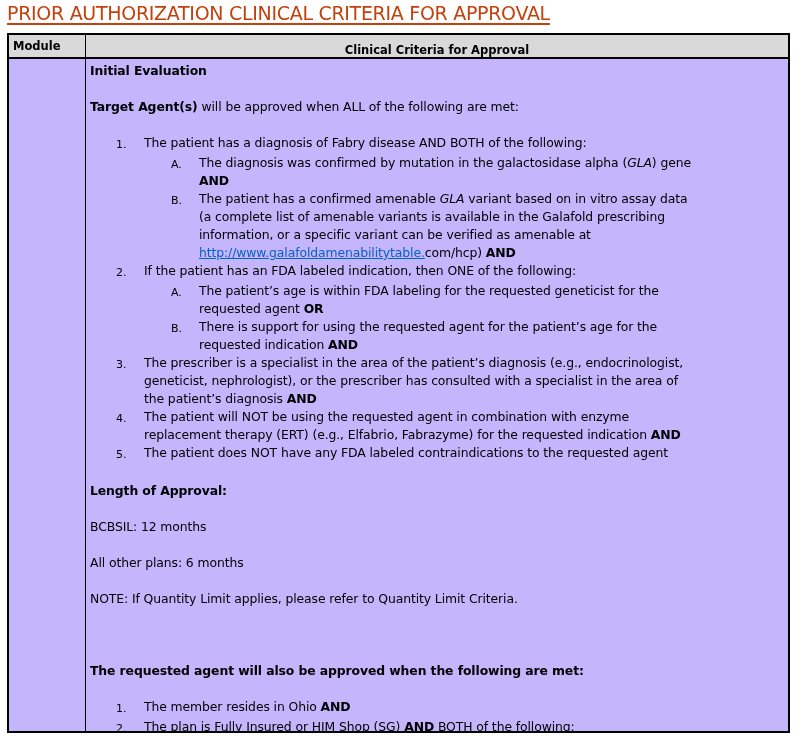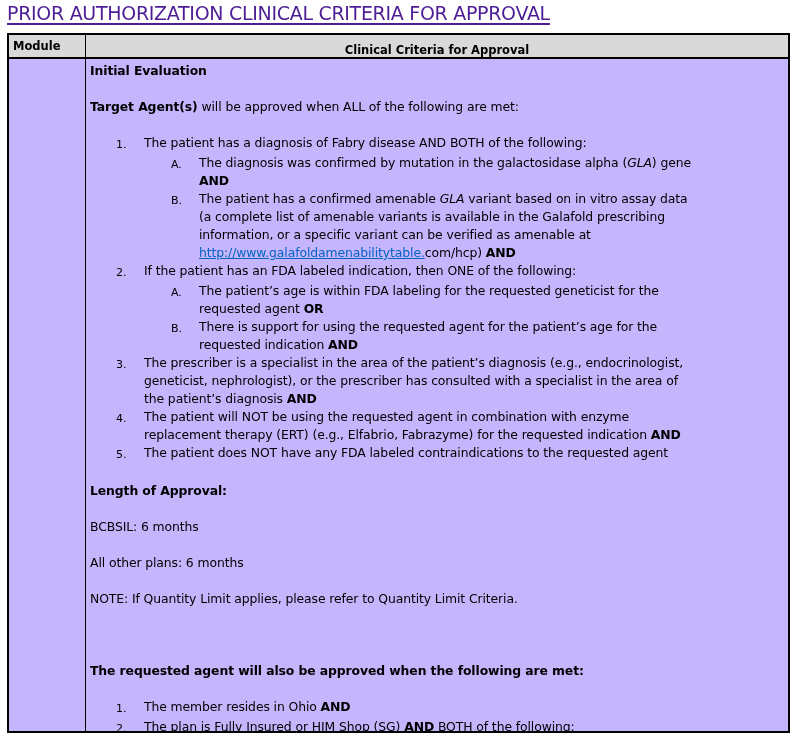--- a/index.html
+++ b/index.html
@@ -4,21 +4,21 @@
 <style>
   html,body{margin:0;padding:0;background:#ffffff;}
   body{
     width:811px;height:743px;position:relative;overflow:hidden;
     font-family:"DejaVu Sans","Liberation Sans",sans-serif;
     color:#000;
   }
   .page-title{
     position:absolute;left:7px;top:2px;margin:0;
     font-size:19px;font-weight:400;letter-spacing:-0.3px;
-    color:#4c1d95;
+    color:#c2410c;
     text-decoration:underline;
     text-decoration-thickness:2px;
     text-underline-offset:3px;
     white-space:nowrap;
   }
   .pa-table{
     position:absolute;left:7px;top:33px;width:783px;height:700px;
     border:2px solid #000;box-sizing:border-box;background:#c4b5fd;
     overflow:hidden;
   }
@@ -111,21 +111,21 @@
 replacement therapy (ERT) (e.g., Elfabrio, Fabrazyme) for the requested indication </span><span class="b">AND</span></span>
       </div>
       <div class="li">
         <span class="num">5.</span>
         <span class="litext"><span>The patient does NOT have any FDA labeled contraindications to the requested agent</span></span>
       </div>
 
       <div class="sp"></div>
       <p class="b">Length of Approval:</p>
       <div class="sp"></div>
-      <p>BCBSIL: 6 months</p>
+      <p>BCBSIL: 12 months</p>
       <div class="sp"></div>
       <p>All other plans: 6 months</p>
       <div class="sp"></div>
       <p>NOTE: If Quantity Limit applies, please refer to Quantity Limit Criteria.</p>
       <div class="sp3"></div>
 
       <p class="b">The requested agent will also be approved when the following are met:</p>
       <div class="sp"></div>
 
       <div class="li">

